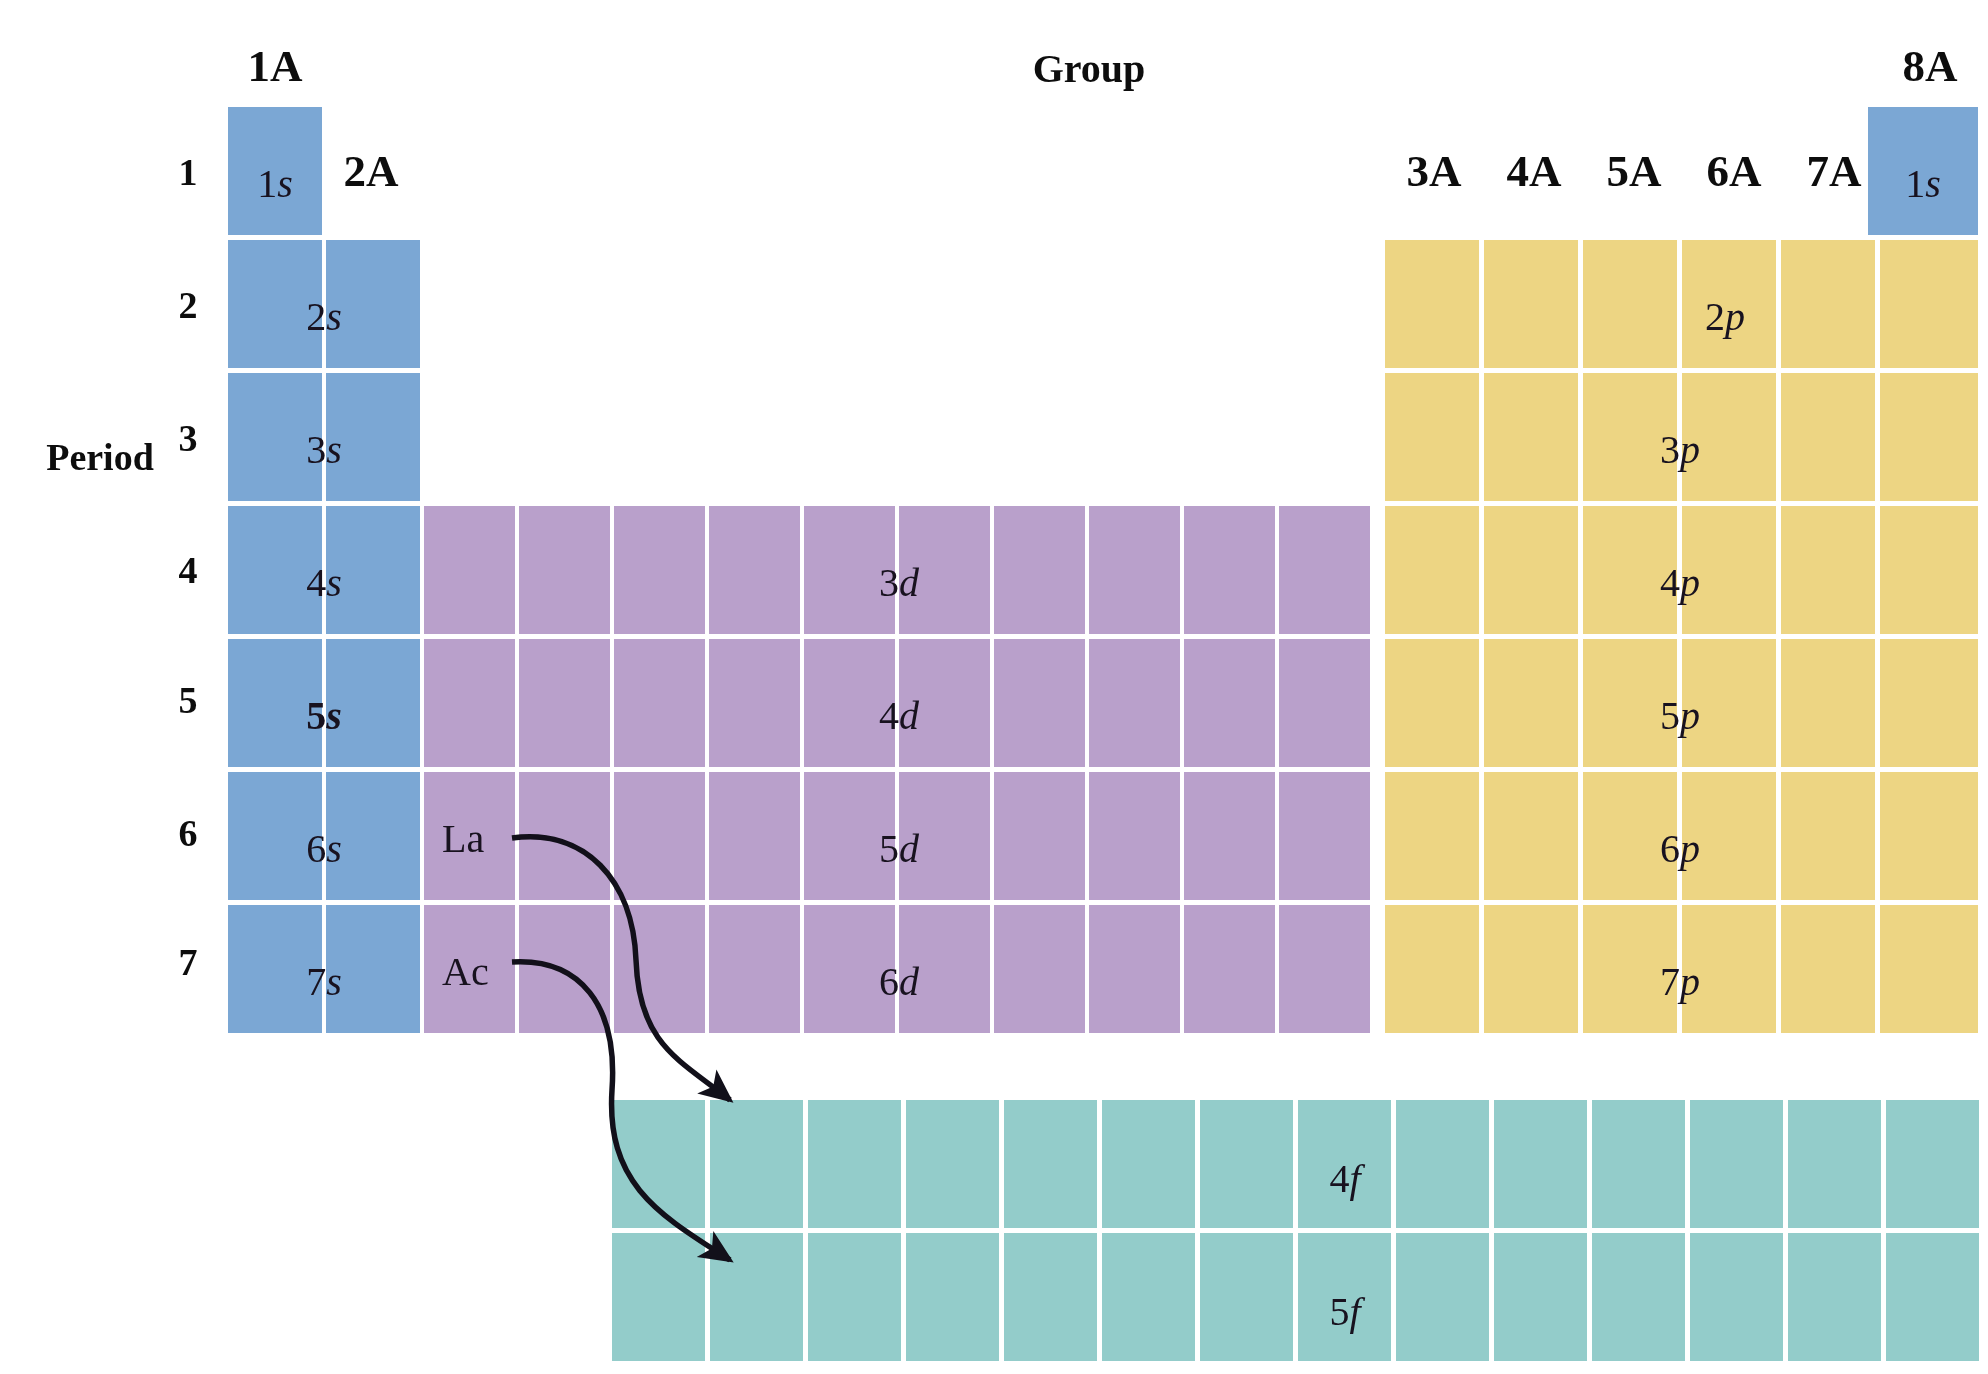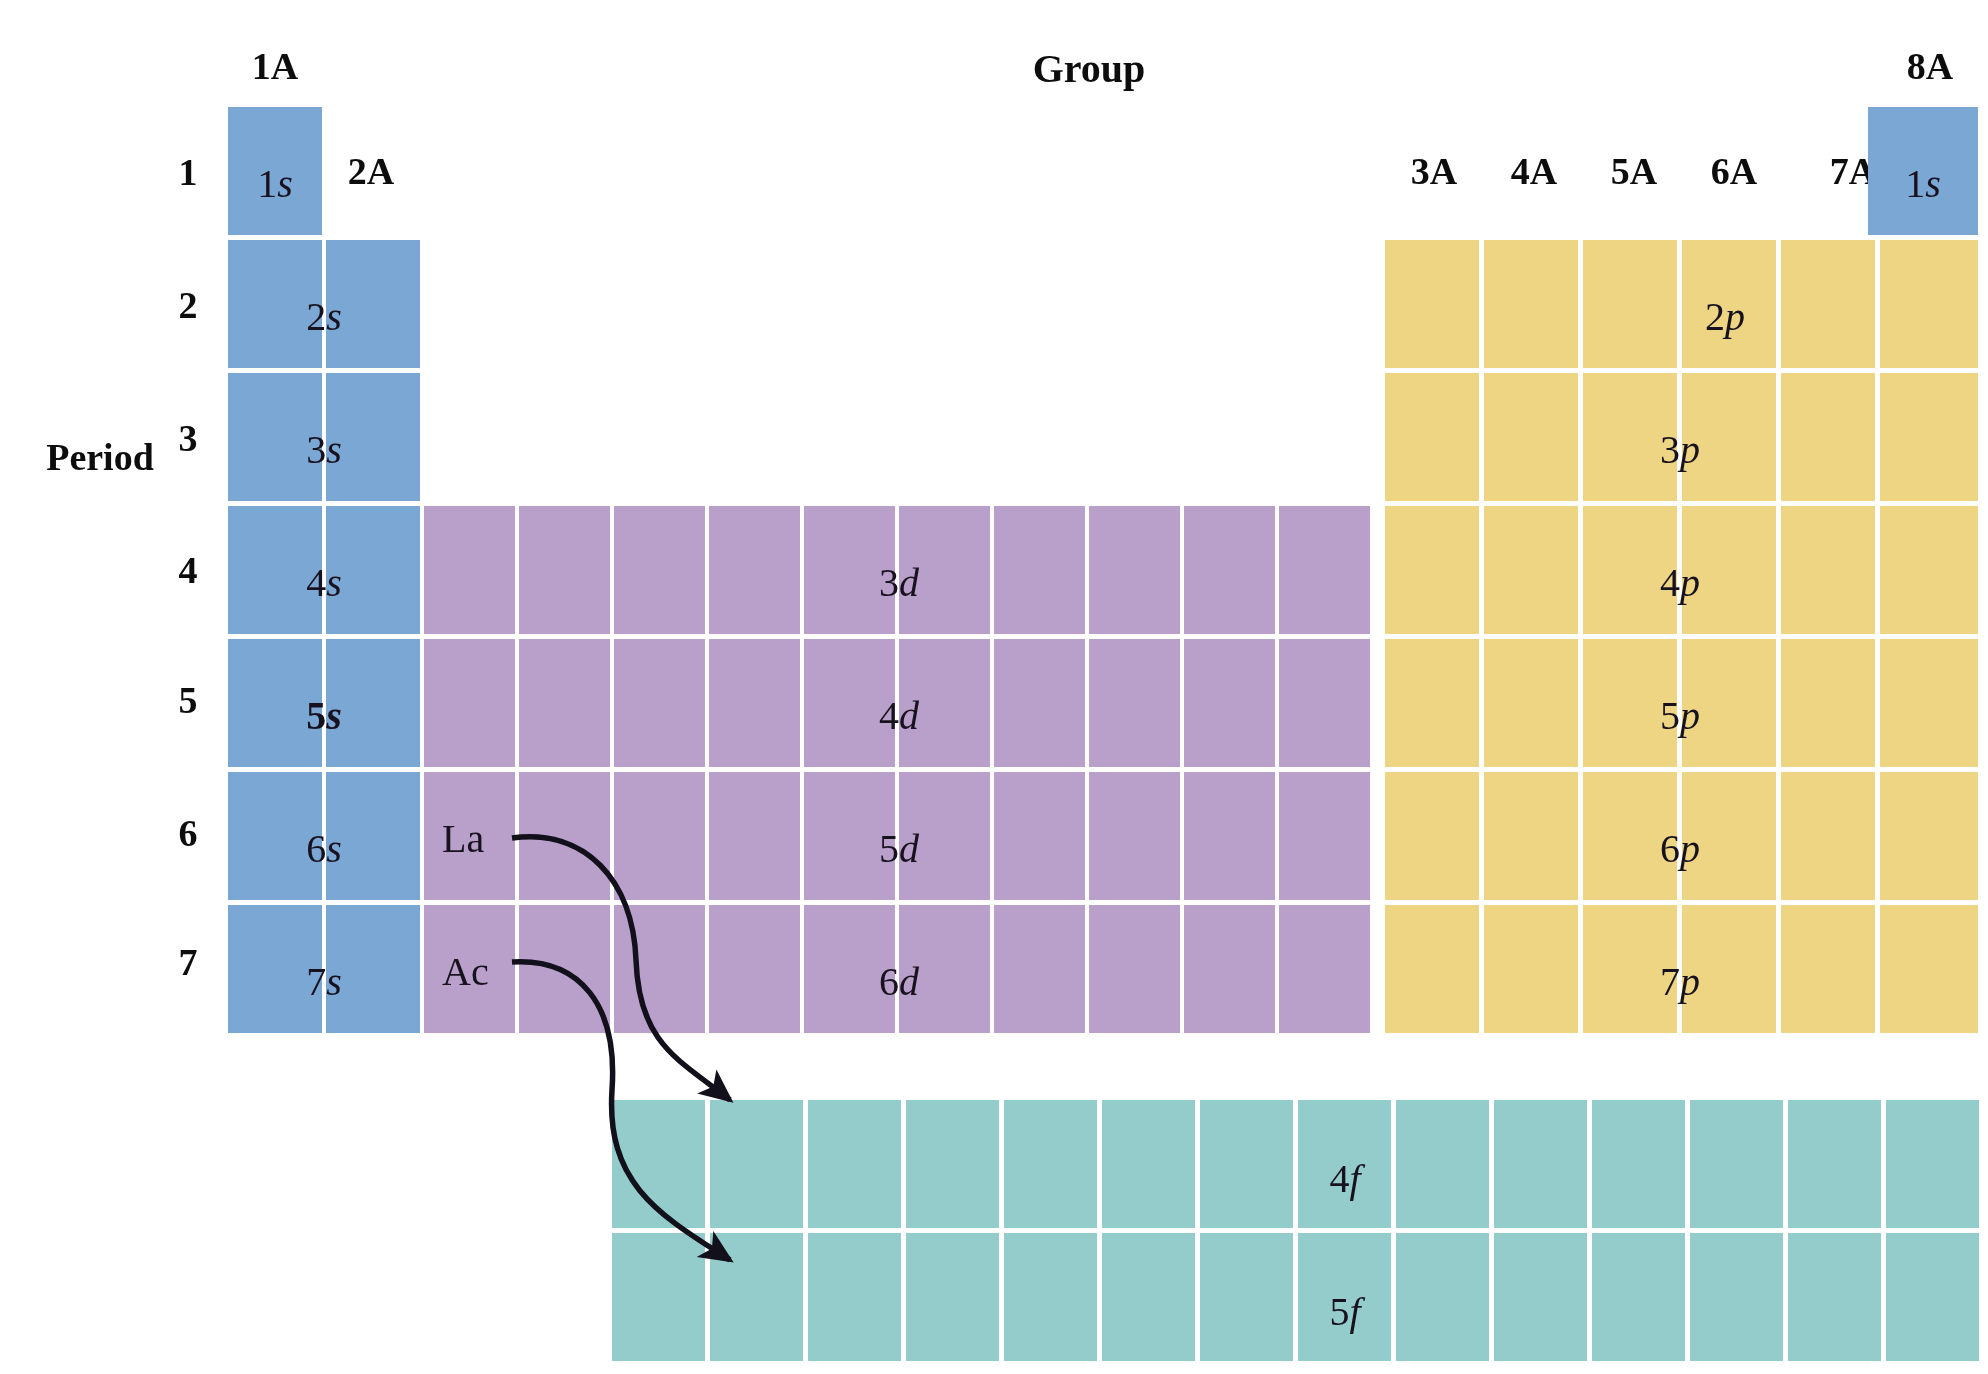--- a/index.html
+++ b/index.html
@@ -51,21 +51,21 @@
     white-space: nowrap;
     transform: translate(0, -50%);
     pointer-events: none;
   }
 
   
   .hdr {
     position: absolute;
     font-family: "Liberation Serif", "DejaVu Serif", serif;
     font-weight: bold;
-    font-size: 38px;
+    font-size: 45px;
     color: #0d0d0d;
     white-space: nowrap;
     transform: translate(-50%, -50%);
   }
   .hdr-group-title {
     font-size: 40px;
   }
   .period-word {
     position: absolute;
     font-family: "Liberation Serif", "DejaVu Serif", serif;
@@ -102,21 +102,21 @@
   <div class="hdr hdr-group-title" style="left:1089px; top:68px;">Group</div>
 
   <div class="period-word" style="left:100px; top:457px;">Period</div>
 
   <div class="hdr" style="left:275px; top:66px;">1A</div>
   <div class="hdr" style="left:371px; top:171px;">2A</div>
   <div class="hdr" style="left:1434px; top:171px;">3A</div>
   <div class="hdr" style="left:1534px; top:171px;">4A</div>
   <div class="hdr" style="left:1634px; top:171px;text-align:center;">5A</div>
   <div class="hdr" style="left:1734px; top:171px;">6A</div>
-  <div class="hdr" style="left:1834px; top:171px;margin-left:19px;">7A</div>
+  <div class="hdr" style="left:1834px; top:171px;">7A</div>
   <div class="hdr" style="left:1930px; top:66px;">8A</div>
 
   <div class="period-num" style="left:188px; top:172px;">1</div>
   <div class="period-num" style="left:188px; top:305px;">2</div>
   <div class="period-num" style="left:188px; top:438px;">3</div>
   <div class="period-num" style="left:188px; top:570px;">4</div>
   <div class="period-num" style="left:188px; top:700px;">5</div>
   <div class="period-num" style="left:188px; top:833px;">6</div>
   <div class="period-num" style="left:188px; top:962px;">7</div>
 

